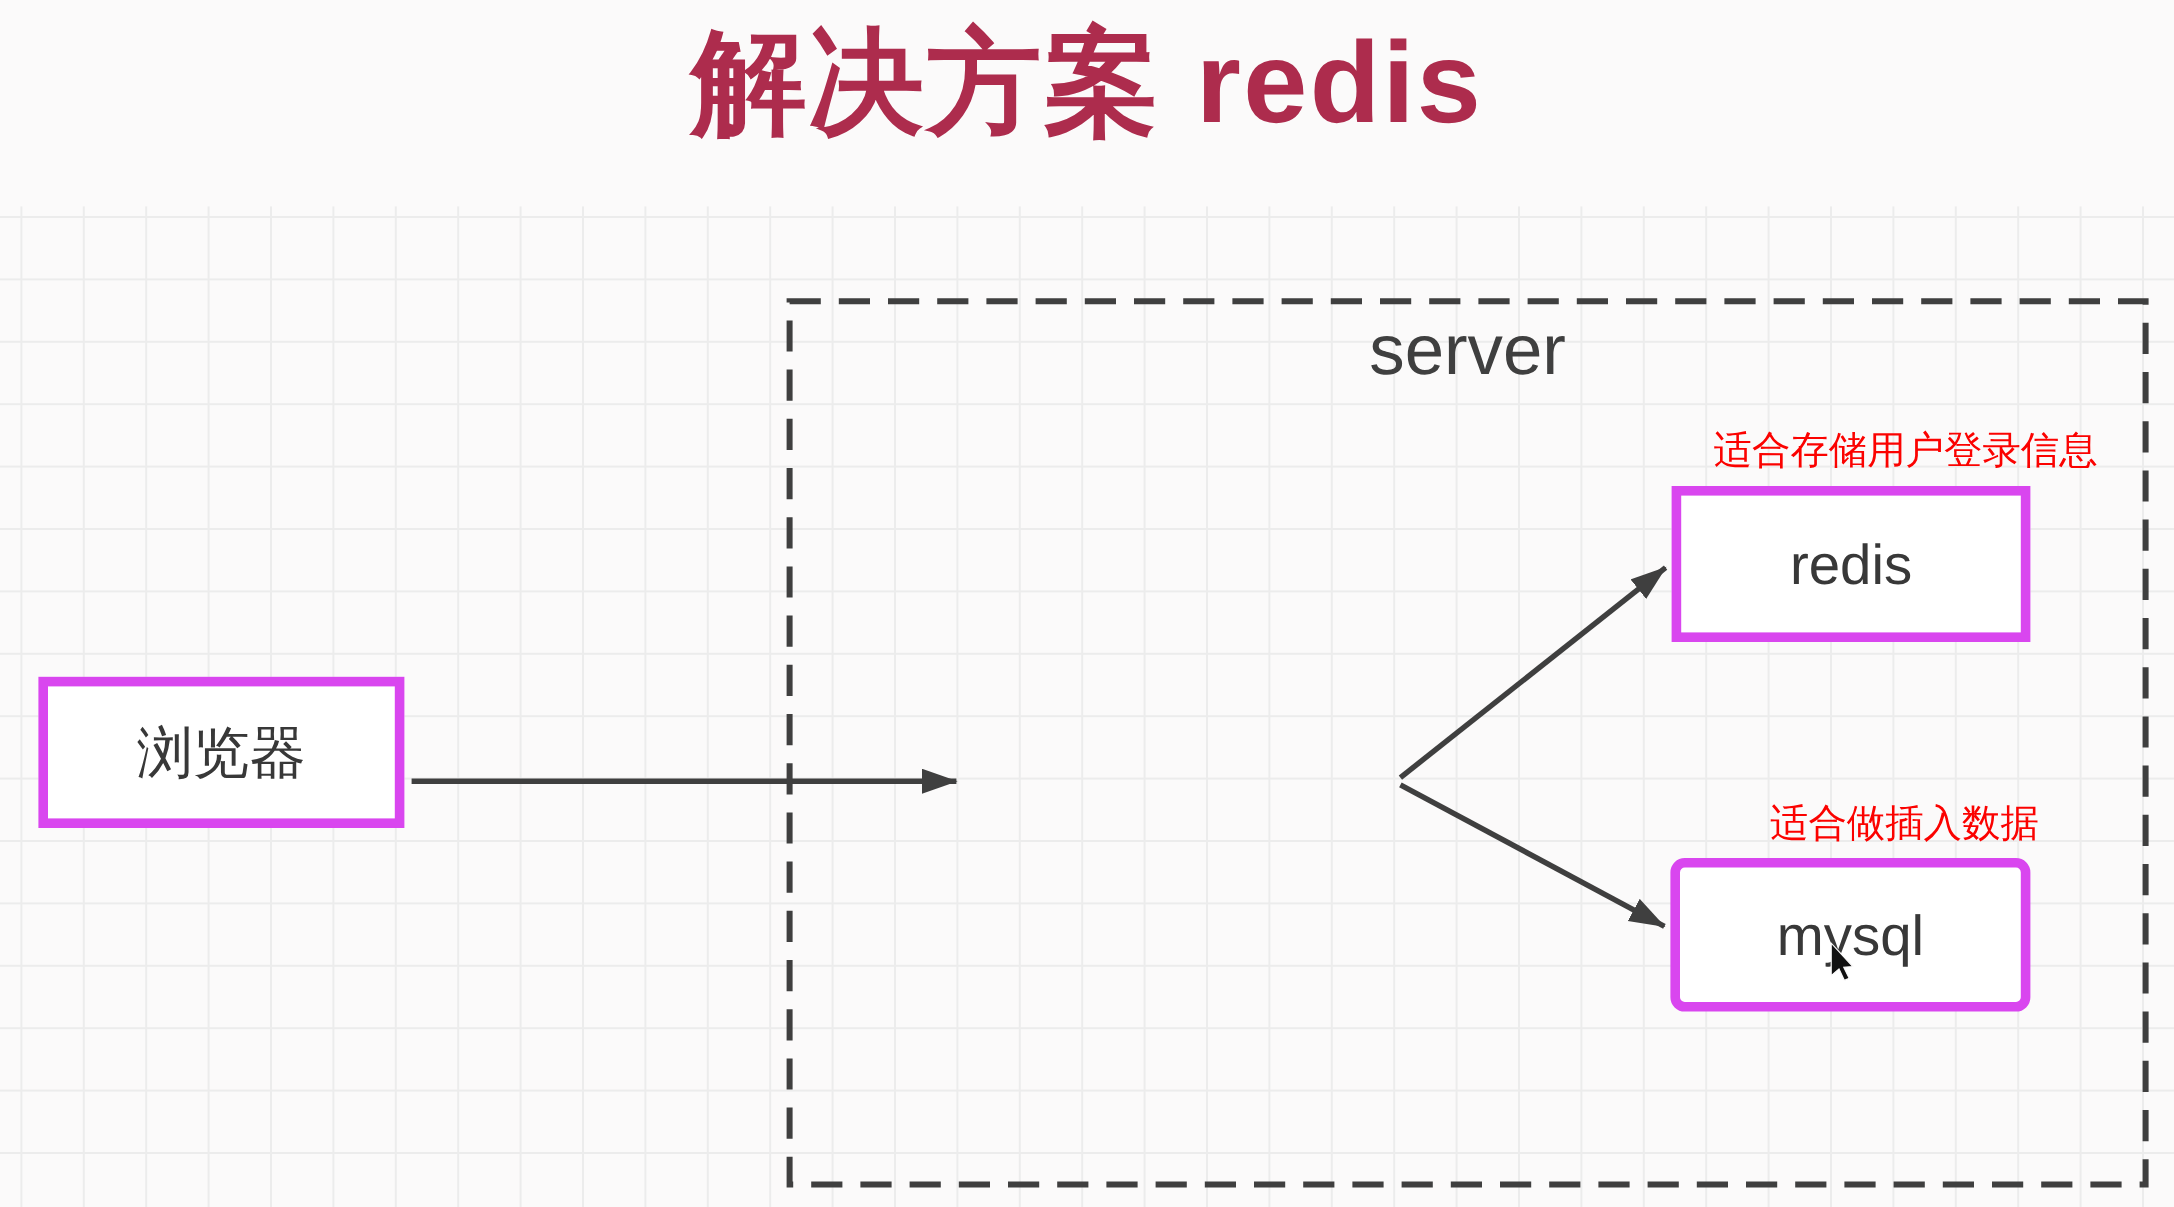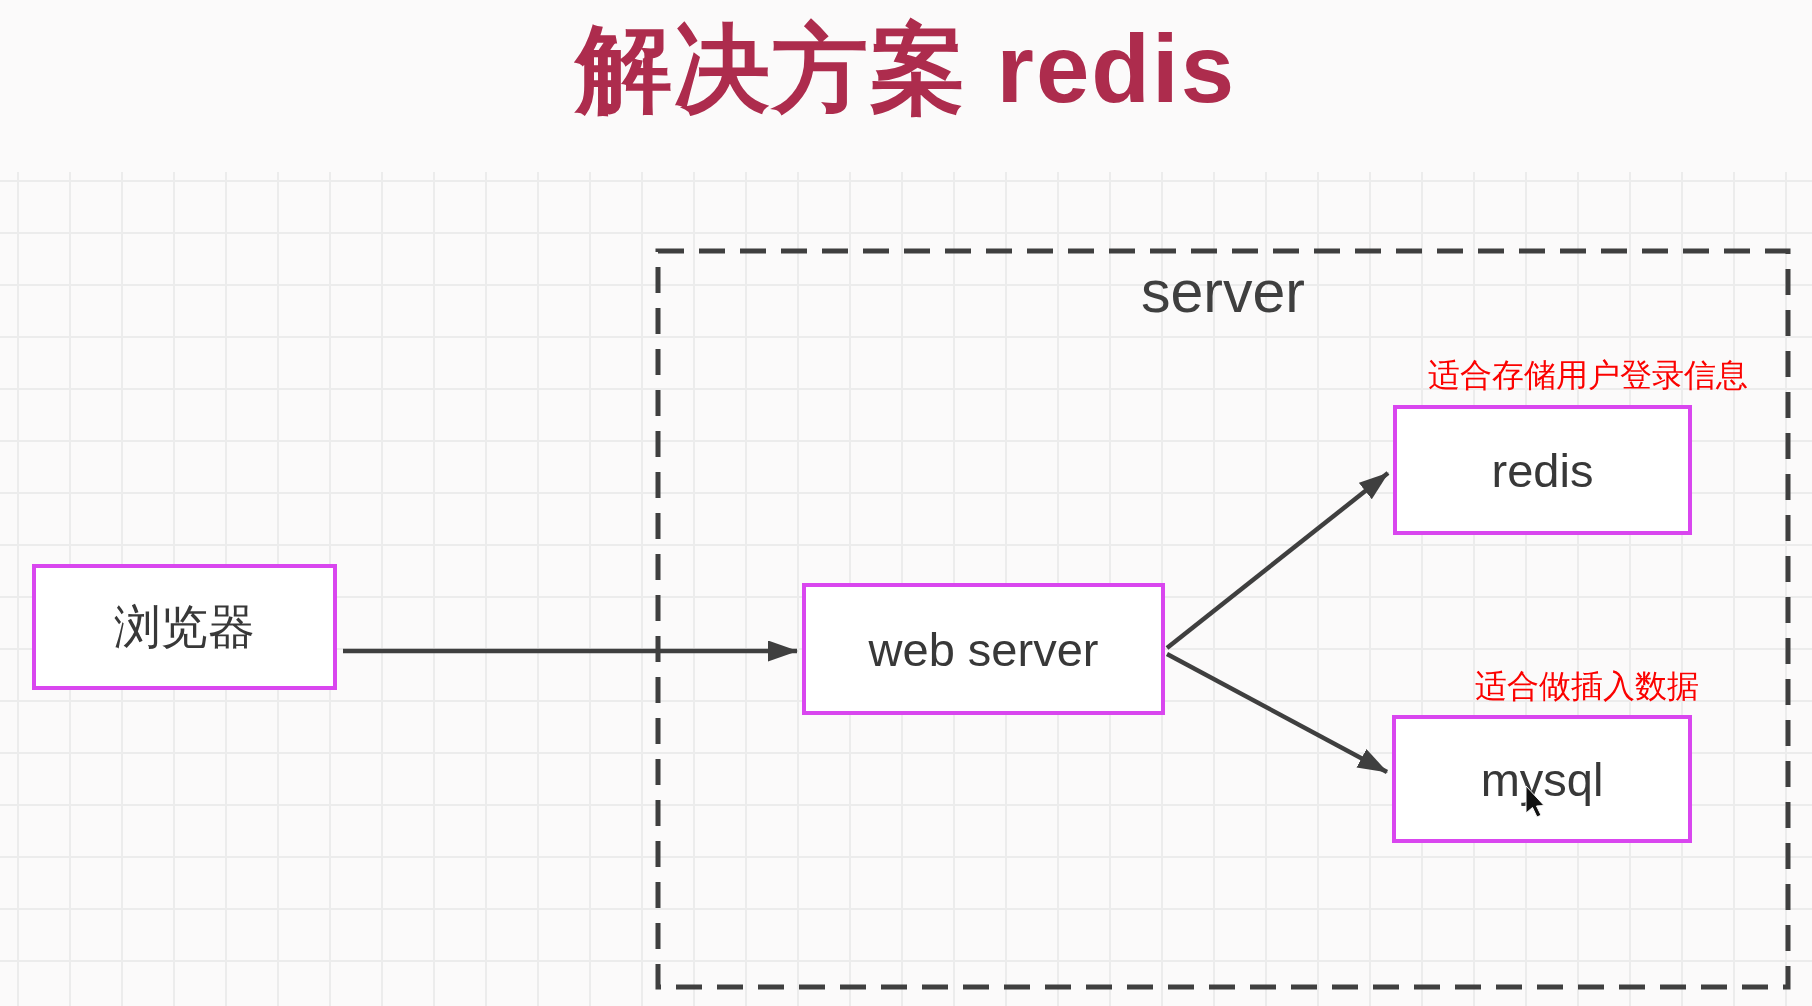--- a/index.html
+++ b/index.html
@@ -48,32 +48,32 @@
     position: absolute;
     top: 10px; left: 0;
     width: 100%;
     text-align: center;
     font-size: 59px;
     color: #3f3f3f;
   }
   .node {
     position: absolute;
     background: #ffffff;
-    border: 4px solid #d946ef;
+    border: 8px solid #d946ef;
     display: flex;
     align-items: center;
     justify-content: center;
     font-size: 47px;
     color: #383838;
     white-space: nowrap;
   }
   .node-browser    { left: 32px;   top: 564px; width: 305px; height: 126px; }
   .node-web-server { left: 802px;  top: 583px; width: 363px; height: 132px; }
   .node-redis      { left: 1393px; top: 405px; width: 299px; height: 130px; }
-  .node-mysql      { left: 1392px; top: 715px; width: 300px; height: 128px; }
+  .node-mysql      { left: 1392px; top: 715px; width: 300px; height: 128px; border-radius: 12px; }
   .note {
     position: absolute;
     color: #fb0200;
     font-size: 32px;
     line-height: 1.1;
     white-space: nowrap;
   }
   .note-redis { left: 1428px; top: 358px; }
   .note-mysql { left: 1475px; top: 669px; }
 </style>
@@ -100,23 +100,20 @@
   <div class="server-container">
     <svg class="dash" viewBox="0 0 1136 742">
       <rect x="3" y="3" width="1130" height="736" fill="none" stroke="#3f3f3f" stroke-width="5" stroke-dasharray="26 15"></rect>
     </svg>
     <div class="server-label">server</div>
   </div>
 
   <div class="node node-browser">
     <span>浏览器</span>
   </div>
-  <div class="node node-web-server">
-    <span>web server</span>
-  </div>
   <div class="node node-redis">
     <span>redis</span>
   </div>
   <div class="node node-mysql">
     <span>mysql</span>
   </div>
 
   <div class="note note-redis">适合存储用户登录信息</div>
   <div class="note note-mysql">适合做插入数据</div>
 

